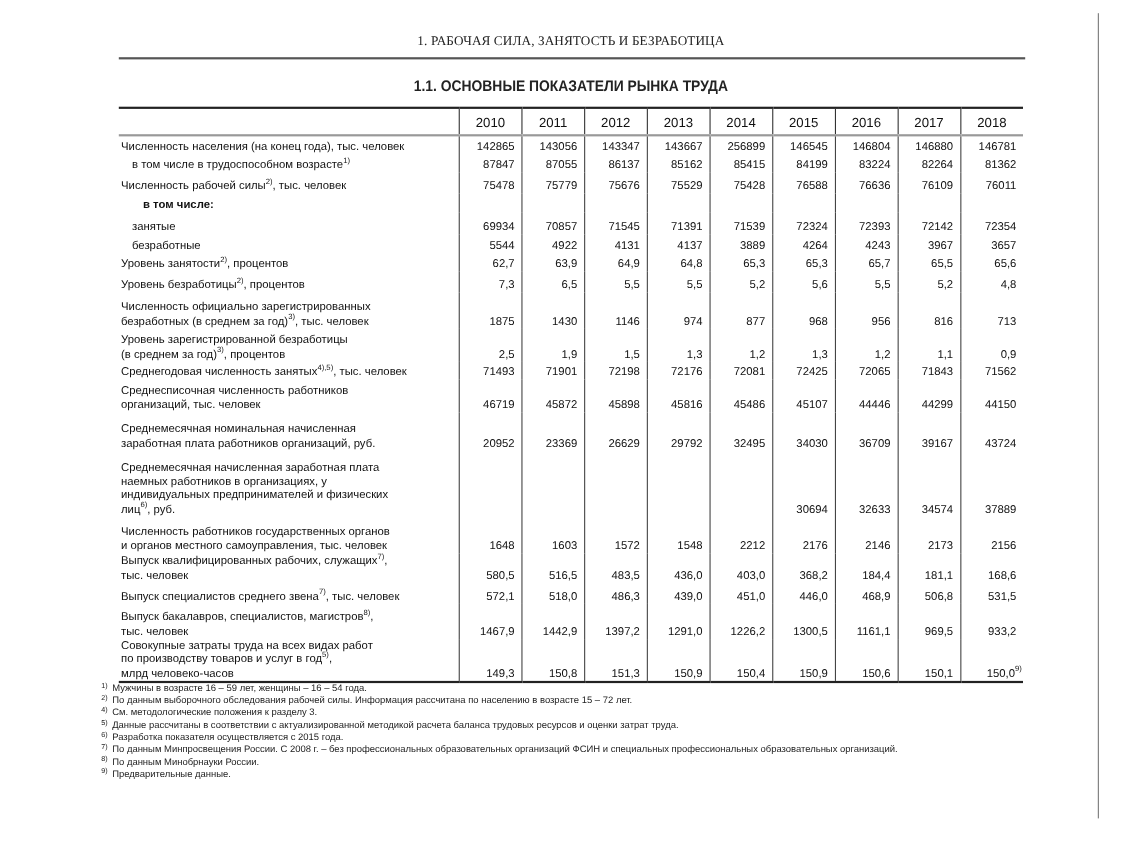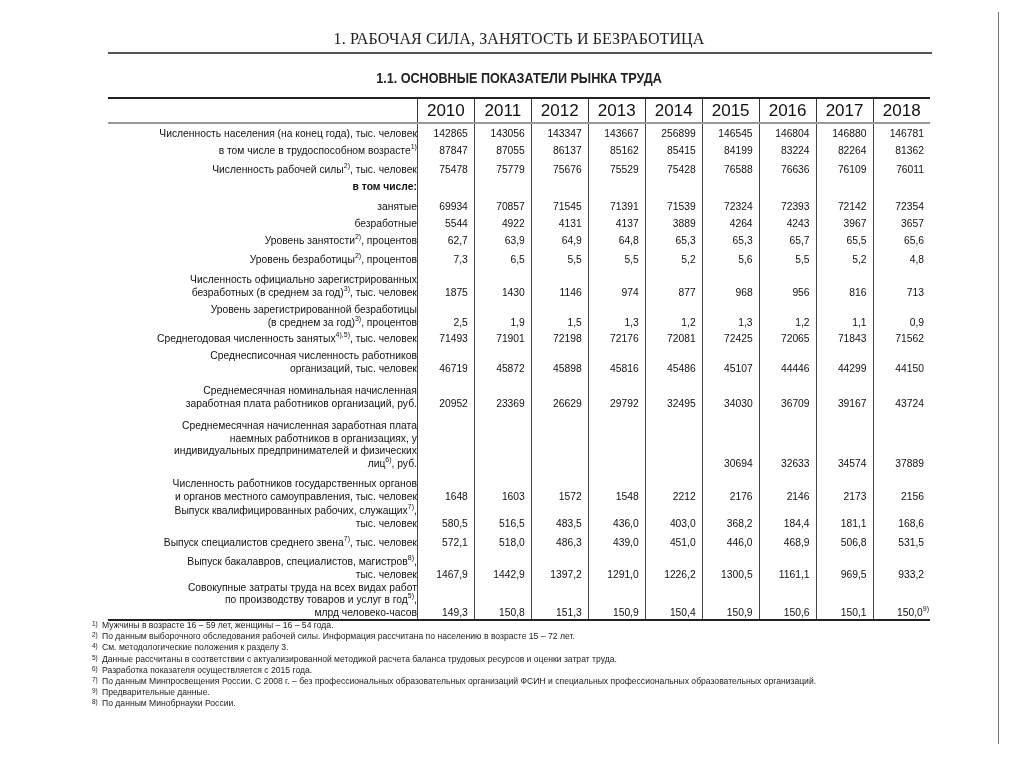--- a/index.html
+++ b/index.html
@@ -1,26 +1,26 @@
 <!DOCTYPE html>
 <html><head>
 <meta charset="utf-8">
 <style>
   html, body { margin: 0; padding: 0; background: #ffffff; }
   body { width: 1024px; height: 767px; position: relative; overflow: hidden; font-family: "Liberation Sans", sans-serif; color: #111; }
   .page-frame { position: absolute; left: 0; top: 0; width: 1024px; height: 767px; }
   .right-edge { position: absolute; left: 998px; top: 12px; width: 1px; height: 732px; background: #777; }
-  .running-head { position: absolute; left: 108px; top: 30px; width: 822px; text-align: center; font-family: "Liberation Serif", serif; font-size: 16px; letter-spacing: 0.1px; color: #222; }
+  .running-head { position: absolute; left: 108px; top: 30px; width: 822px; text-align: center; font-family: "Liberation Serif", serif; font-size: 12px; letter-spacing: 0.1px; color: #222; }
   .head-rule { position: absolute; left: 108px; top: 52px; width: 824px; height: 2px; background: #555; }
   .table-title { position: absolute; left: 108px; top: 70px; width: 822px; text-align: center; font-size: 14px; font-weight: bold; color: #222; transform: scaleX(0.9); }
   table.main { position: absolute; left: 108px; top: 97px; width: 822px; border-collapse: collapse; font-size: 10.3px; }
-  table.main th { font-weight: normal; font-size: 17px; height: 23px; text-align: center; border-left: 1px solid #333; border-top: 2px solid #222; border-bottom: 2px solid #999; padding: 0; }
+  table.main th { font-weight: normal; font-size: 12px; height: 23px; text-align: center; border-left: 1px solid #333; border-top: 2px solid #222; border-bottom: 2px solid #999; padding: 0; }
   table.main th.lbl { border-left: none; }
   table.main td { padding: 0 6px 0 0; vertical-align: bottom; text-align: right; border-left: 1px solid #444; line-height: 12.5px; }
-  table.main td.lbl { border-left: none; text-align: right; padding: 0 0 0 2px; }
+  table.main td.lbl { border-left: none; text-align: left; padding: 0 0 0 2px; }
   table.main td.lbl.ind1 { padding-left: 12px; }
   table.main td.lbl.ind2 { padding-left: 22px; font-weight: bold; }
   table.main td.lbl.ind3 { padding-left: 12px; }
   table.main tr.last td { border-bottom: 2px solid #222; }
   col.c-lbl { width: 310px; }
   col.c-y { width: 57px; }
   sup { font-size: 7px; line-height: 0; vertical-align: 5px; }
   .footnotes { position: absolute; left: 92px; top: 620px; width: 822px; font-size: 8.6px; line-height: 11.2px; color: #222; }
   .fn { display: flex; }
   .fn .num { font-size: 6.5px; vertical-align: top; margin-right: 2px; line-height: 8px; width: 8px; }
@@ -313,21 +313,21 @@
       </div>
       <div class="fn">
         <span class="num">6)</span>
         <span class="txt">Разработка показателя осуществляется с 2015 года.</span>
       </div>
       <div class="fn">
         <span class="num">7)</span>
         <span class="txt">По данным Минпросвещения России. С 2008 г. – без профессиональных образовательных организаций ФСИН и специальных профессиональных образовательных организаций.</span>
       </div>
       <div class="fn">
+        <span class="num">8)</span>
+        <span class="txt">По данным Минобрнауки России.</span>
+      </div>
+      <div class="fn">
         <span class="num">9)</span>
         <span class="txt">Предварительные данные.</span>
-      </div>
-      <div class="fn">
-        <span class="num">8)</span>
-        <span class="txt">По данным Минобрнауки России.</span>
       </div>
     </div>
 </div>
 
 </body></html>

